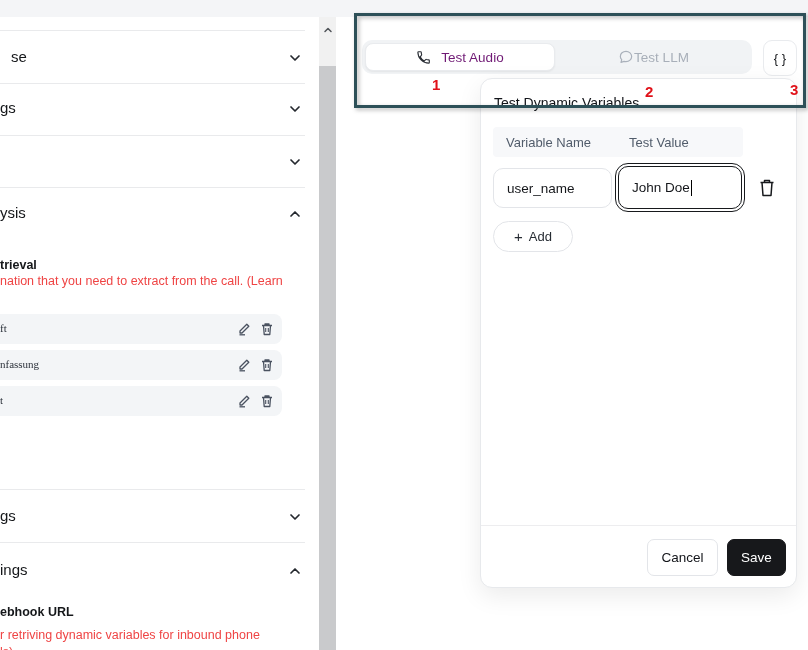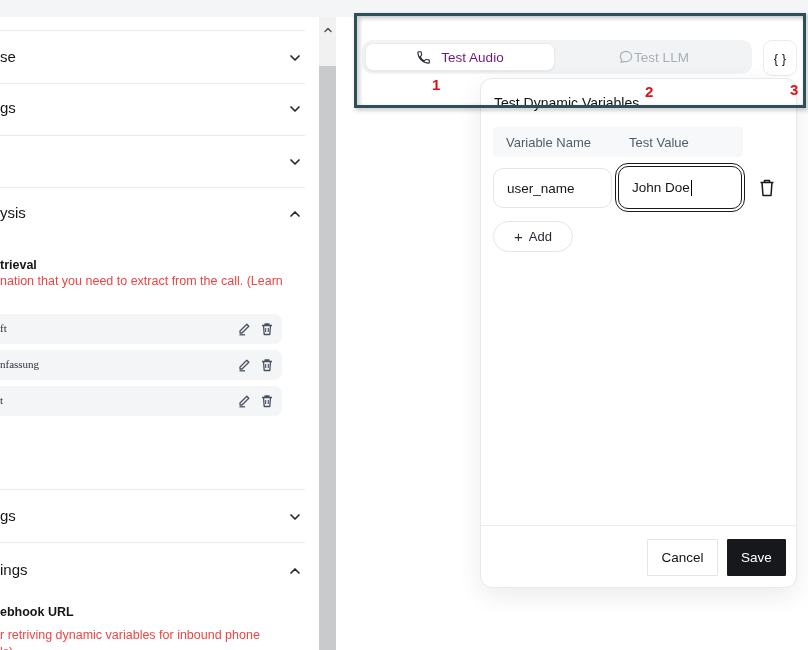--- a/index.html
+++ b/index.html
@@ -43,35 +43,35 @@
   .dlg-col{position:absolute;top:56px;font-size:13px;color:#515c6b;}
   .fake-input{position:absolute;background:#fff;border:1px solid #e3e5e9;border-radius:10px;box-sizing:border-box;
               font-size:13.5px;color:#14161a;display:flex;align-items:center;padding-left:13px;cursor:text;}
   .fake-input.focused{border:1.5px solid #17191c;outline:1.5px solid #17191c;outline-offset:2px;}
   .caret{display:inline-block;width:1.5px;height:16px;background:#000;margin-left:1px;}
   .icon-btn{position:absolute;background:none;border:none;padding:0;cursor:pointer;}
   .add-btn{position:absolute;left:12px;top:142px;width:80px;height:31px;border:1px solid #e3e5e9;border-radius:16px;
            background:#fff;display:flex;align-items:center;justify-content:center;gap:6px;font-size:13px;color:#272c33;cursor:pointer;box-sizing:border-box;}
   .add-plus{font-size:15px;line-height:13px;}
   .dlg-footer-line{position:absolute;left:0;top:446px;width:100%;height:1px;background:#ededef;}
-  .btn{position:absolute;top:460px;height:37px;border-radius:1px;font-size:13.5px;display:flex;align-items:center;justify-content:center;
+  .btn{position:absolute;top:460px;height:37px;border-radius:7px;font-size:13.5px;display:flex;align-items:center;justify-content:center;
        cursor:pointer;box-sizing:border-box;font-family:"Liberation Sans",sans-serif;}
   .btn-cancel{left:166px;width:71px;background:#fff;border:1px solid #e3e5e9;color:#121419;}
   .btn-save{left:246px;width:59px;background:#17181b;border:1px solid #17181b;color:#fff;}
 </style>
 </head>
 <body>
 
 <div id="screen">
 
   <div class="abs topstrip"></div>
 
   <div class="abs divider" style="top:30px"></div>
 
-  <div class="abs sec-label" style="left:0;top:49px">se</div>
+  <div class="abs sec-label" style="left:11px;top:49px">se</div>
   <div class="abs chev" style="left:287px;top:50px">
     <svg width="16" height="16" viewBox="0 0 16 16">
         <polyline points="4,6 8,10 12,6" fill="none" stroke="#24282e" stroke-width="1.7" stroke-linecap="round" stroke-linejoin="round"></polyline>
       </svg>
   </div>
   <div class="abs divider" style="top:83px"></div>
 
   <div class="abs sec-label" style="left:0;top:100px">gs</div>
   <div class="abs chev" style="left:287px;top:101px">
     <svg width="16" height="16" viewBox="0 0 16 16">

